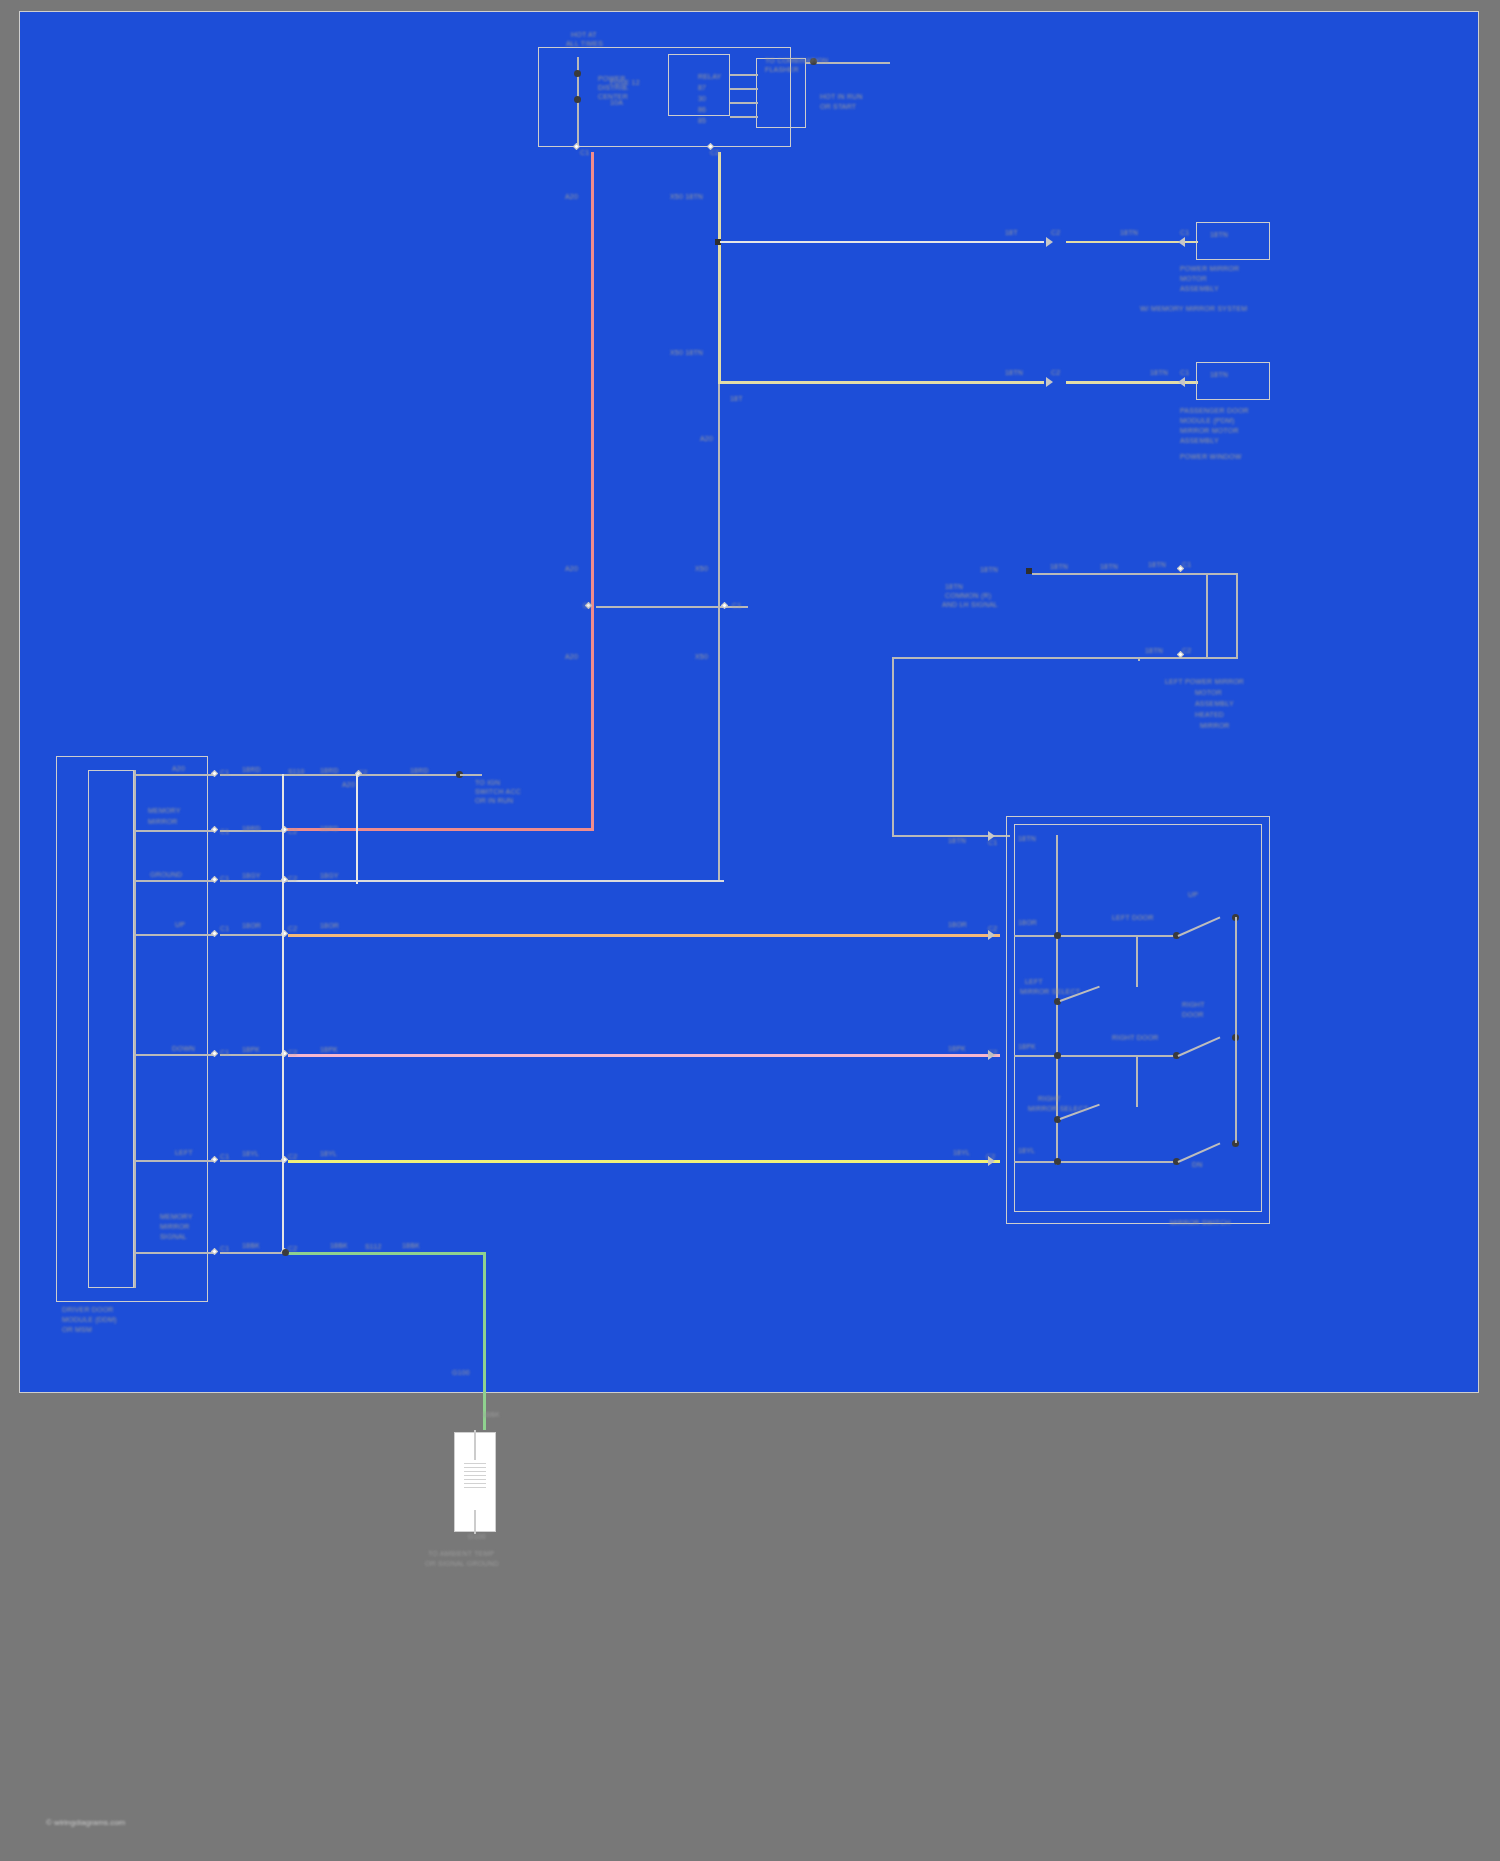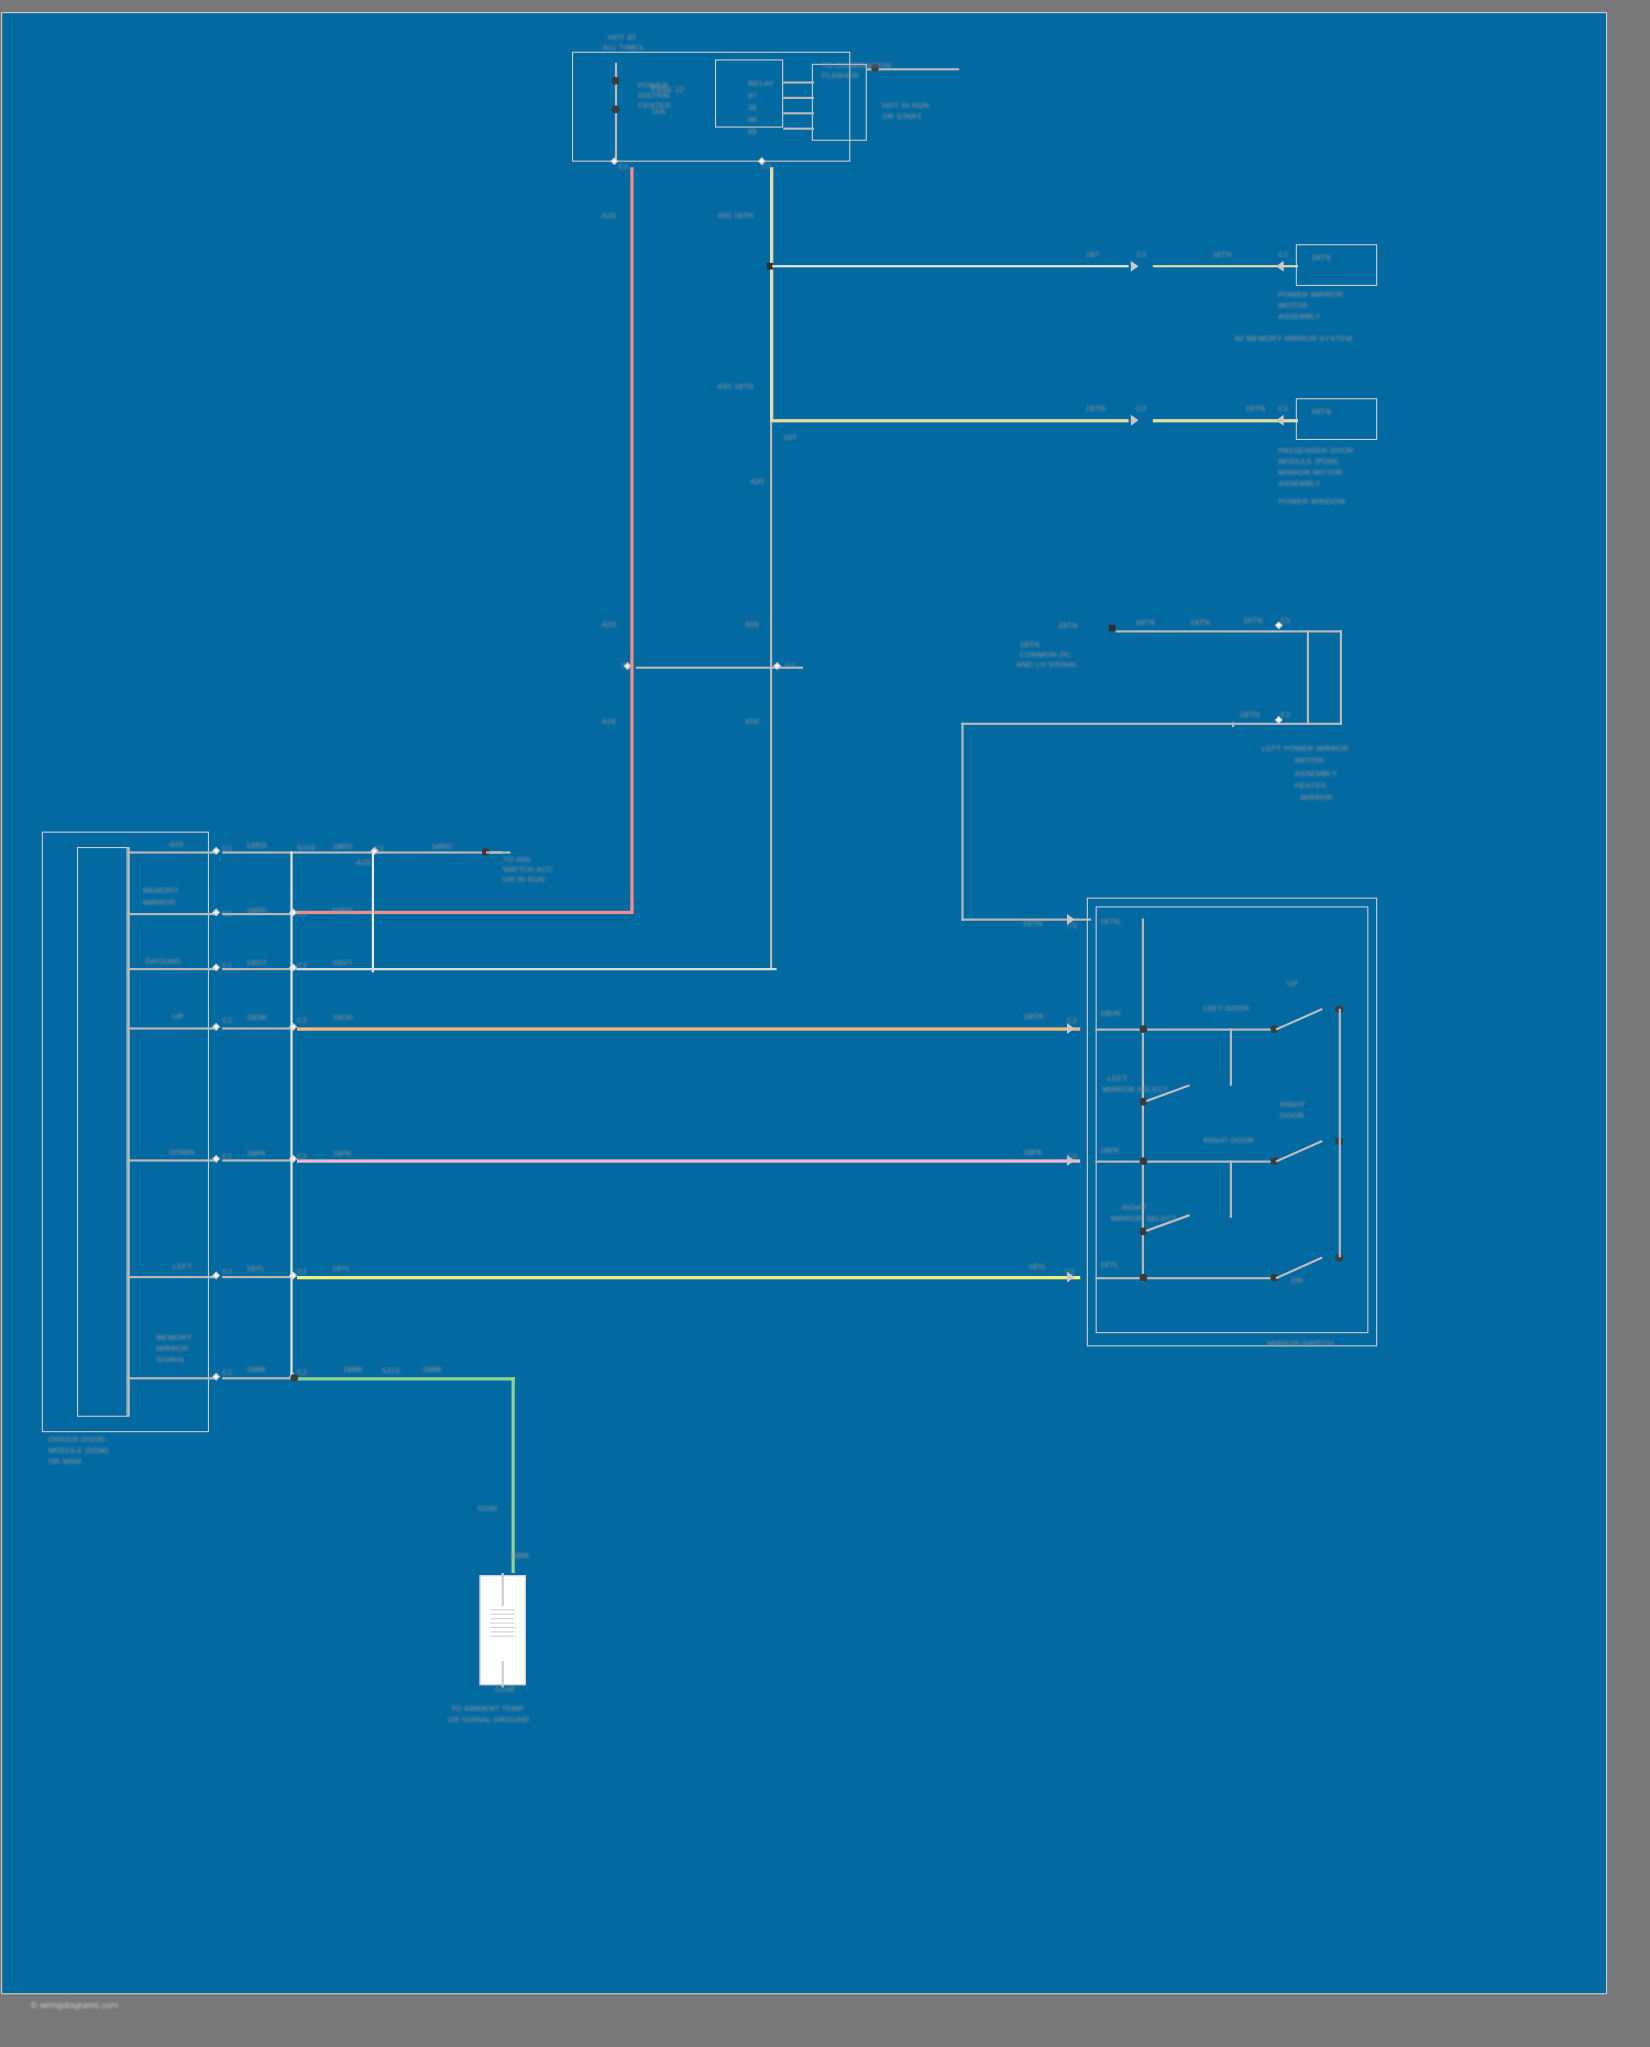--- a/index.html
+++ b/index.html
@@ -1,19 +1,19 @@
 <!DOCTYPE html>
 <html><head>
 <meta charset="utf-8">
 <title>Wiring Diagram</title>
 <style>
   html,body{margin:0;padding:0;background:#6e6e6e;}
   body{font-family:"Liberation Sans",sans-serif;}
   #page{position:relative;width:1500px;height:1861px;background:#787878;overflow:hidden;}
-  #sheet{position:absolute;left:2px;top:12px;width:1458px;height:1800px;background:#0369a1;box-shadow:0 0 0 1px #cfcfcf;}
+  #sheet{position:absolute;left:20px;top:12px;width:1458px;height:1380px;background:#1d4ed8;box-shadow:0 0 0 1px #cfcfcf;}
   
   .wire{position:absolute;background:#b9b9b9;}
   .wire.h{height:2px;}
   .wire.v{width:2px;}
   .box{position:absolute;border:1px solid #cdcdcd;background:transparent;box-sizing:border-box;}
   .lbl{position:absolute;color:#9a9a9a;font-size:7px;line-height:9px;letter-spacing:.2px;white-space:pre;
        filter:blur(1.15px);-webkit-filter:blur(1.15px);}
   .dot{position:absolute;width:7px;height:7px;background:#3b3b3b;border-radius:50%;}
   .pin{position:absolute;width:5px;height:5px;border:1px solid #c2c2c2;background:#fff;box-sizing:border-box;
        transform:rotate(45deg);}

